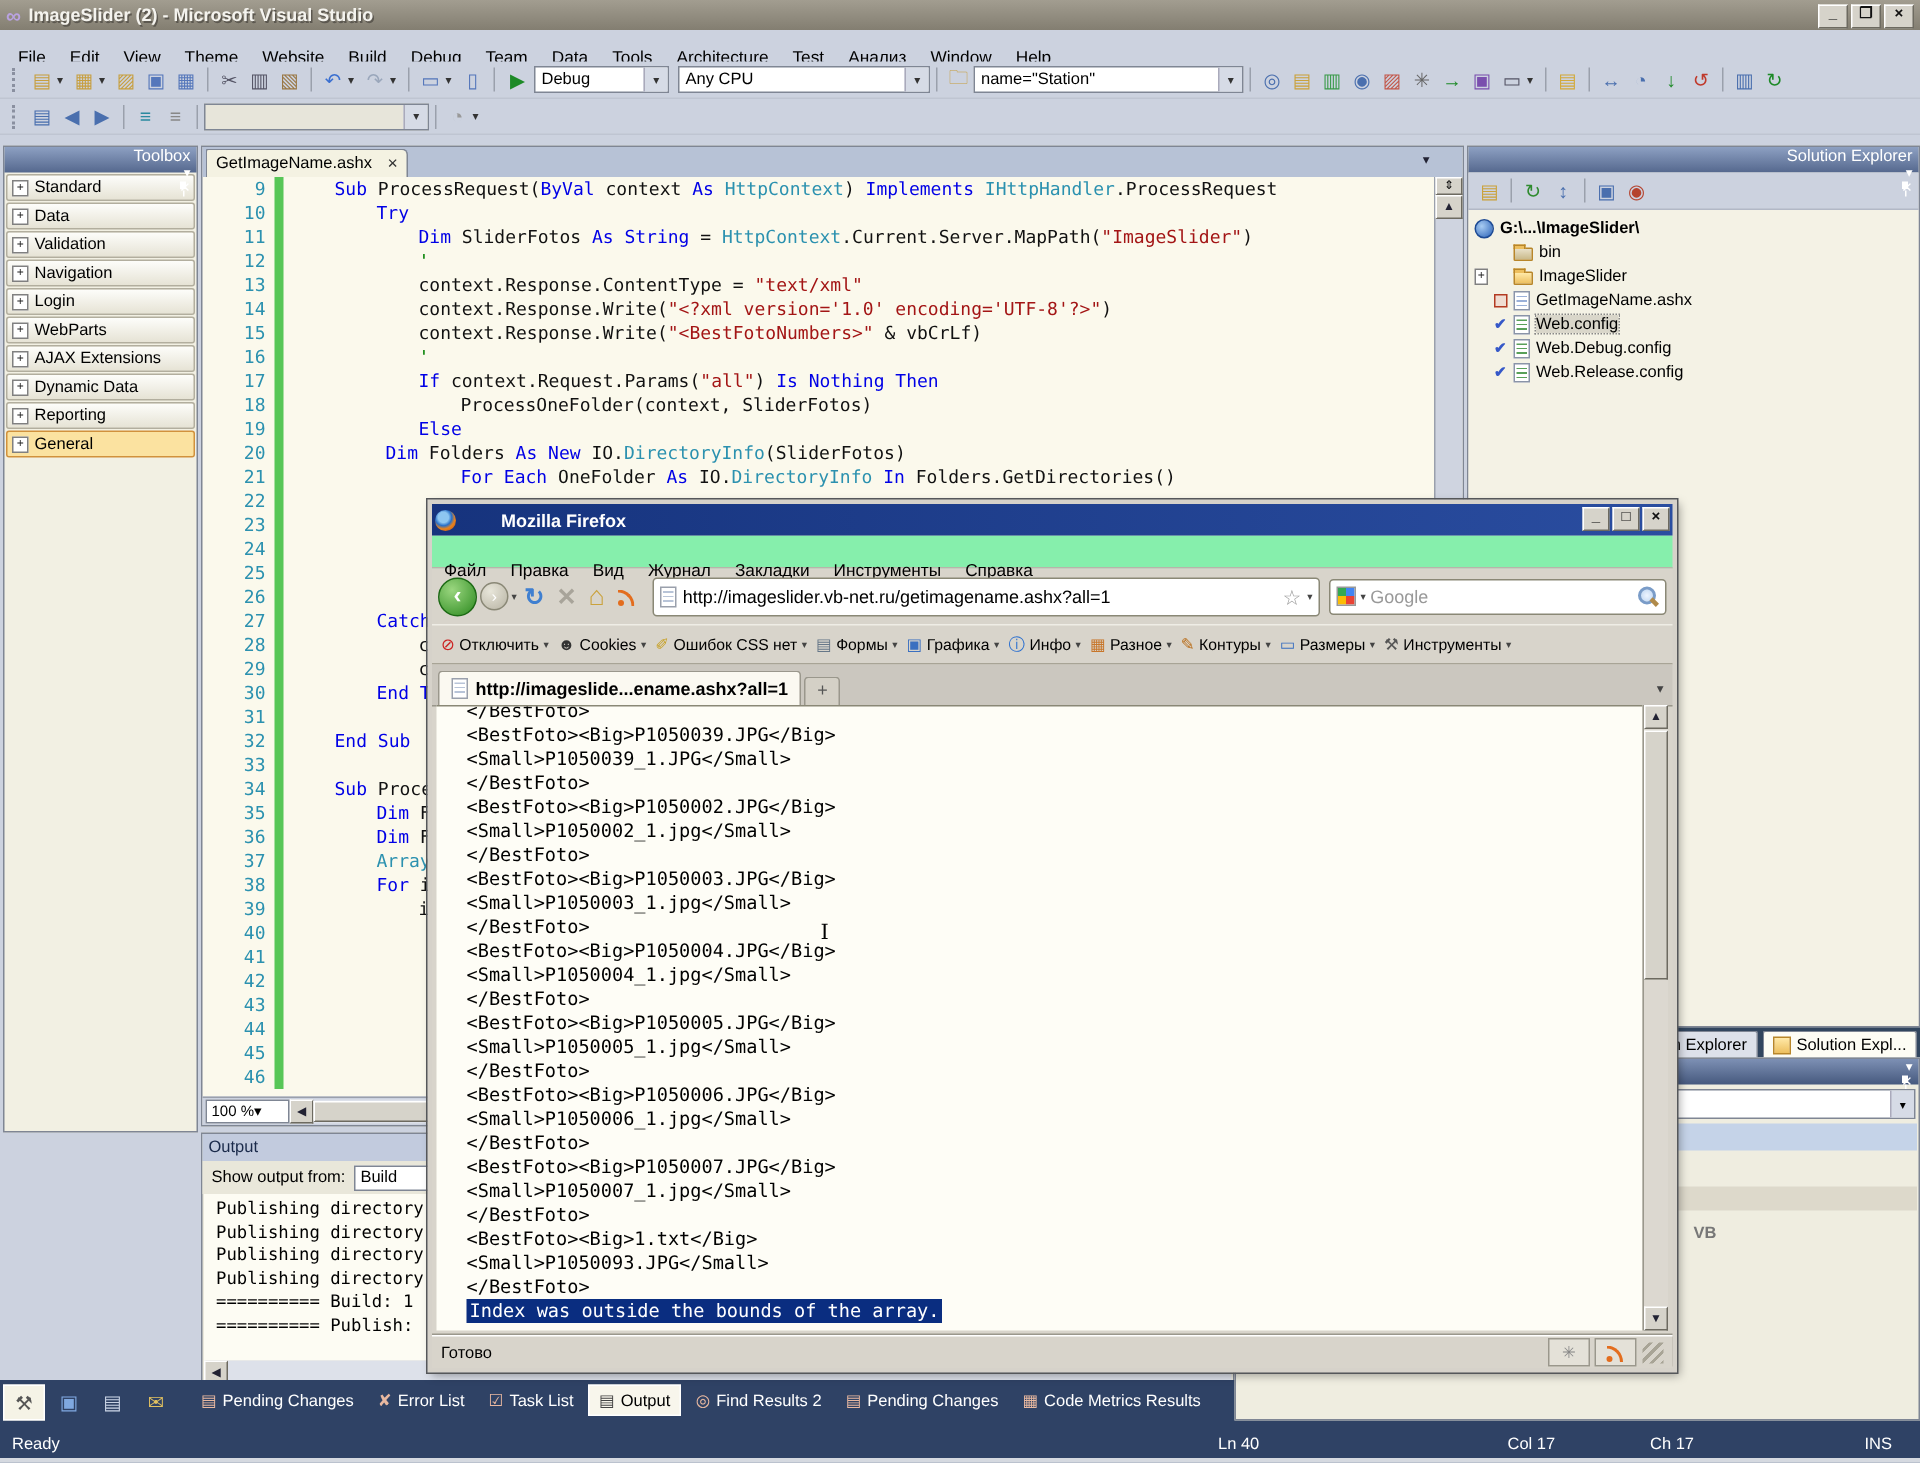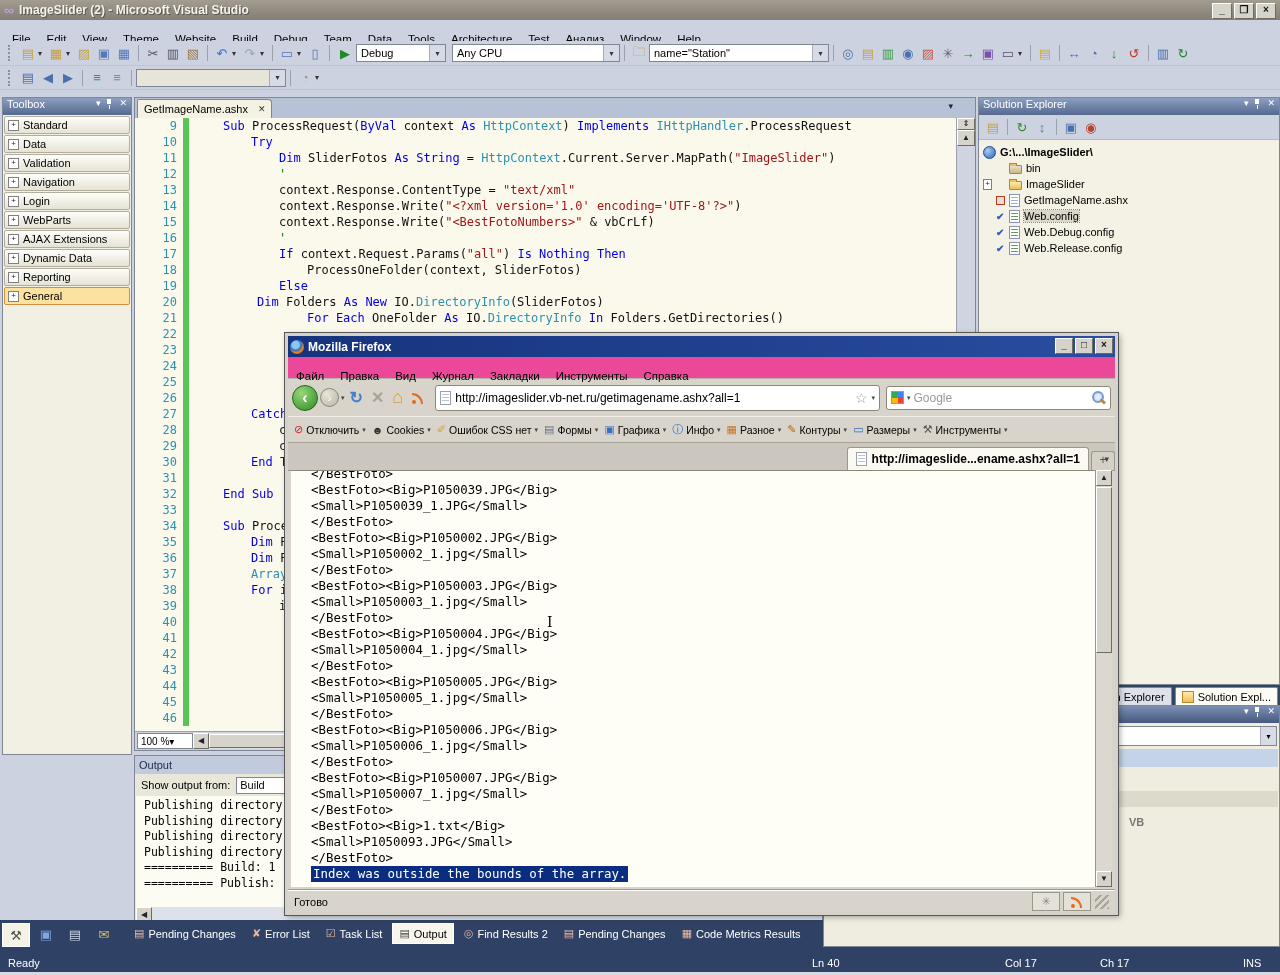--- a/index.html
+++ b/index.html
@@ -18,21 +18,21 @@
   .toolbar2{top:66px;height:24px;}
   .tbico{width:18px;height:18px;display:inline-flex;align-items:center;justify-content:center;font-size:13px;margin:0 1px;}
   .tbsep{width:1px;height:16px;background:#9aa0ac;margin:0 4px;}
   .tbcaret{font-size:8px;color:#333;width:8px;}
   .grip{width:4px;height:16px;border-left:2px dotted #8a90a0;margin-right:4px;}
   .combo{height:18px;background:#fff;border:1px solid #7f8694;display:flex;align-items:center;font-size:11px;padding-left:4px;box-sizing:border-box;position:relative;}
   .combo .cbtn{position:absolute;right:0;top:0;bottom:0;width:15px;background:#d6dbe6;border-left:1px solid #aab;display:flex;align-items:center;justify-content:center;font-size:8px;color:#333;}
   .runbtn{color:#1d8a27;font-size:13px;margin:0 6px;}
   
   .panel{border:1px solid #7f8694;background:#f2f0e3;box-sizing:border-box;}
-  .phead{height:17px;background:linear-gradient(#8da0c2,#55688e);color:#fff;font-size:11px;display:flex;align-items:flex-start;padding:0 4px;box-sizing:border-box;}
+  .phead{height:17px;background:linear-gradient(#8da0c2,#55688e);color:#fff;font-size:11px;display:flex;align-items:flex-end;padding:0 4px;box-sizing:border-box;flex-direction:column;}
   .phead .sp{flex:1;}
   .phbtn{color:#fff;font-size:9px;margin-left:5px;}
   .pin{display:inline-block;width:9px;height:11px;position:relative;}
   .pin::before{content:"";position:absolute;left:2px;top:1px;width:4px;height:5px;background:#fff;}
   .pin::after{content:"";position:absolute;left:4px;top:7px;width:1px;height:4px;background:#fff;}
   
   #toolbox{left:2px;top:97px;width:130px;height:658px;}
   .tb-item{margin:1px 1px;height:16px;border:1px solid #b2ae9e;border-radius:2px;background:linear-gradient(#fdfdfa,#e6e3d5);display:flex;align-items:center;font-size:11px;padding-left:3px;}
   .tb-item.sel{background:#fbe2a0;border-color:#d1913c;}
   .plusbox{display:inline-block;width:9px;height:9px;border:1px solid #808080;background:#fff;font-size:8px;line-height:8px;text-align:center;margin-right:4px;color:#222;}
@@ -97,43 +97,43 @@
   .tkbtn.active{background:#f5f3e6;border:1px solid #fff;}
   .tabsrow{position:absolute;left:128px;top:3px;display:flex;gap:4px;align-items:center;}
   .ptab{display:flex;align-items:center;gap:4px;color:#fff;font-size:11px;padding:3px 6px;}
   .ptab.active{background:#f8f6ec;color:#000;border:1px solid #fff;}
   .ptab .pico{font-size:11px;}
   .statusline{position:absolute;left:0;top:32px;width:1280px;height:23px;color:#fff;font-size:11px;}
   .statusline span{position:absolute;top:5px;}
   #screen::after{content:"";position:absolute;left:0;bottom:0;width:1280px;height:3px;background:#d5d9e0;z-index:3;}
   
   #ff{left:285px;top:333px;width:833px;height:582px;background:#d8d4cb;border:3px solid #d6d2ca;outline:1px solid #55575a;box-shadow:2px 2px 6px rgba(0,0,0,.35);box-sizing:border-box;z-index:50;}
-  .ff-title{height:21px;background:linear-gradient(90deg,#16337d,#2a4da0);display:flex;align-items:center;padding:0 2px;color:#fff;font-weight:bold;font-size:12px;position:relative;}
+  .ff-title{height:21px;background:linear-gradient(90deg,#16337d,#2a4da0);display:flex;align-items:center;padding:0 2px;color:#fff;font-weight:bold;font-size:12px;position:relative;gap:26px;}
   .ffico{width:14px;height:14px;border-radius:50%;background:radial-gradient(circle at 40% 35%,#8ec6f0 0 28%,#2a70c8 45%,#e8821e 62%,#b44a12);margin-right:4px;flex:none;}
-  .ff-menubar{height:21px;display:flex;align-items:center;border-bottom:1px solid #b8b4aa;background:#ec4899;}
+  .ff-menubar{height:21px;display:flex;border-bottom:1px solid #b8b4aa;background:#86efac;}
   .ff-nav{height:37px;display:flex;align-items:center;background:#d8d4cb;padding:0 4px;gap:2px;}
   .backbtn{width:26px;height:26px;border-radius:50%;background:radial-gradient(circle at 35% 30%,#9ad67f,#2c8a1f);border:1px solid #1c6a14;color:#fff;font-weight:bold;font-size:16px;display:flex;align-items:center;justify-content:center;box-sizing:border-box;}
   .fwdbtn{width:19px;height:19px;border-radius:50%;background:radial-gradient(circle at 35% 30%,#e8e6da,#b8b4a4);border:1px solid #8a8876;color:#fff;font-size:11px;display:flex;align-items:center;justify-content:center;box-sizing:border-box;}
   .navico{font-size:16px;font-weight:bold;margin:0 3px;}
   .rss{position:relative;width:15px;height:15px;margin:0 3px;}
   .rss::before{content:"";position:absolute;left:1px;bottom:1px;width:4px;height:4px;border-radius:50%;background:#e36d1e;}
   .rss::after{content:"";position:absolute;left:1px;bottom:1px;width:11px;height:11px;border:2.5px solid #e36d1e;border-left:none;border-bottom:none;border-radius:0 100% 0 0;box-sizing:border-box;}
   .urlbox{flex:1;height:24px;background:#fff;border:1px solid #8a8876;border-radius:3px;display:flex;align-items:center;padding:0 4px;gap:4px;margin:0 4px;font-size:12px;overflow:hidden;white-space:nowrap;}
   .docico{width:11px;height:14px;background:#fff;border:1px solid #9aa0ac;position:relative;flex:none;box-sizing:border-box;}
   .docico::after{content:"";position:absolute;left:1px;top:2px;right:1px;height:9px;background:repeating-linear-gradient(#b8c4d8 0 1px,transparent 1px 3px);}
   .searchbox{width:225px;height:24px;background:#fff;border:1px solid #8a8876;border-radius:3px;display:flex;align-items:center;padding:0 4px;gap:3px;font-size:12px;box-sizing:border-box;}
   .gico{width:13px;height:13px;background:conic-gradient(#4285f4 0 25%,#ea4335 0 50%,#fbbc05 0 75%,#34a853 0);border:1px solid #999;flex:none;box-sizing:border-box;}
   .mag{width:14px;height:14px;position:relative;flex:none;}
   .mag::before{content:"";position:absolute;width:8px;height:8px;border:2px solid #7a9cc8;border-radius:50%;left:0;top:0;background:radial-gradient(#eef5ff,#bcd4f0);}
   .mag::after{content:"";position:absolute;width:6px;height:2.5px;background:#b08a4a;transform:rotate(45deg);right:0;bottom:2px;}
   .ff-dev{height:25px;display:flex;align-items:center;background:#d8d4cb;border-top:1px solid #efede6;border-bottom:1px solid #a8a496;padding:0 3px;overflow:hidden;}
   .devitem{display:flex;align-items:center;gap:3px;font-size:10.5px;padding:2px 3px;white-space:nowrap;}
   .devitem .dico{font-size:11px;}
   .devcaret{font-size:7px;color:#444;}
-  .ff-tabs{height:27px;background:#cbc7bf;display:flex;align-items:flex-end;padding-left:4px;position:relative;border-bottom:1px solid #9a978c;justify-content:flex-end;}
+  .ff-tabs{height:27px;background:#cbc7bf;display:flex;align-items:flex-end;padding-left:4px;position:relative;border-bottom:1px solid #9a978c;}
   .fftab{height:22px;background:#fbf9f1;border:1px solid #9a978c;border-bottom:none;border-radius:3px 3px 0 0;display:flex;align-items:center;padding:0 8px;gap:5px;font-size:12px;font-weight:bold;}
   .fftab-new{height:18px;width:22px;background:#d4d0c6;border:1px solid #9a978c;border-bottom:none;border-radius:3px 3px 0 0;margin-left:2px;text-align:center;font-size:12px;color:#555;line-height:16px;}
   .ff-tabs .ovf{position:absolute;right:6px;bottom:6px;font-size:9px;color:#444;}
   .ff-content{position:absolute;left:3px;right:20px;top:134px;bottom:25px;background:#fefdf6;border-top:1px solid #8a8876;overflow:hidden;font-family:"DejaVu Sans Mono",monospace;font-size:12.4px;line-height:16px;color:#000;}
   #ff-lines{margin-top:-5px;padding-left:20px;white-space:pre;}
   .xmlsel{display:inline-block;background:#0a2d80;color:#fff;padding:0 2px;}
   .ff-vsb{position:absolute;right:3px;top:134px;bottom:25px;width:17px;background:#dcd8d0;border-left:1px solid #9a978c;box-sizing:border-box;}
   .ffthumb{position:absolute;left:0;right:0;top:17px;height:166px;background:#d6d3ca;border:1px solid;border-color:#fff #6d6a60 #6d6a60 #fff;box-sizing:border-box;}
   .ff-status{position:absolute;left:0;right:0;bottom:0;height:22px;background:#d8d4cb;border-top:1px solid #fff;box-shadow:0 -1px 0 #9a978c;display:flex;align-items:center;padding:0 6px;font-size:11px;box-sizing:border-box;}
   .ffsbox{width:26px;height:17px;border:1px solid #9a978c;display:flex;align-items:center;justify-content:center;margin-left:3px;background:#e4e1d8;}

